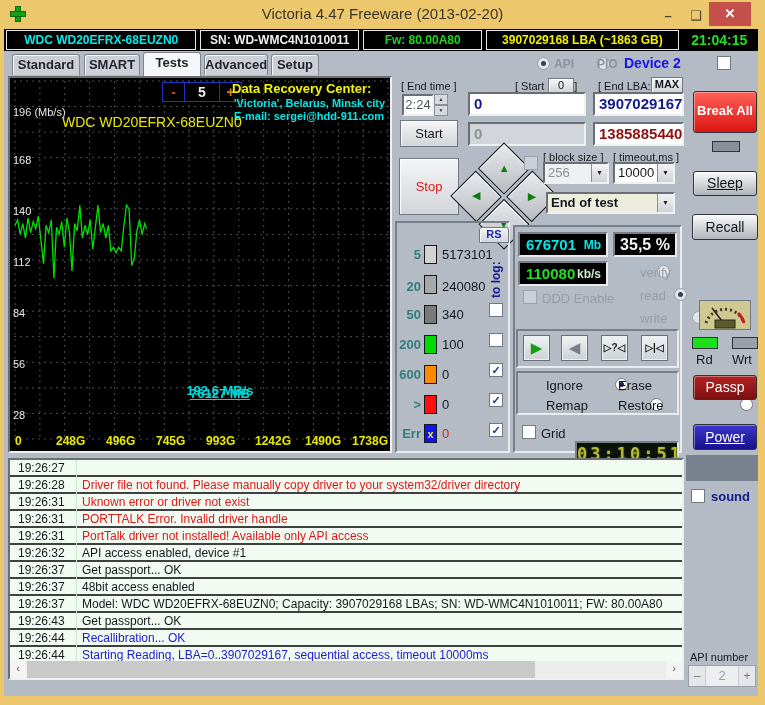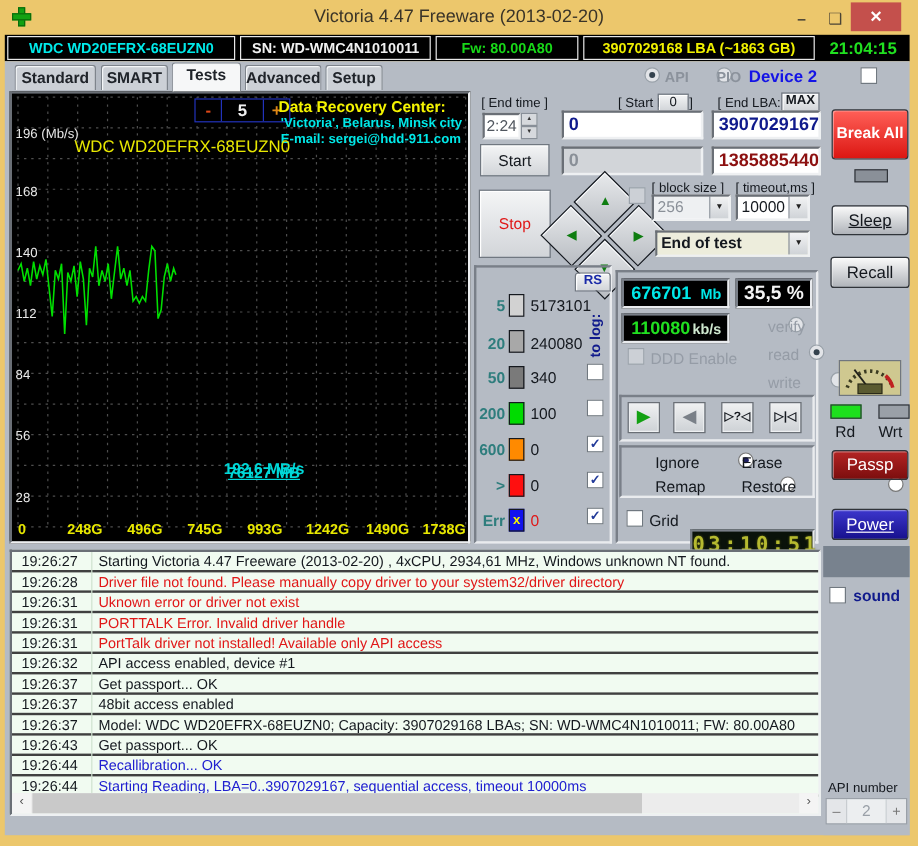--- a/index.html
+++ b/index.html
@@ -392,21 +392,20 @@
   <span class="abs act-lbl" style="left:696px;top:352px;">Rd</span>
   <span class="abs act-lbl" style="left:732px;top:352px;">Wrt</span>
   <div class="abs side-btn" style="left:693px;top:375px;width:64px;height:25px;line-height:23px;background:linear-gradient(#b42424,#7c0e0e);">Passp</div>
   <div class="abs side-btn" style="left:693px;top:424px;width:64px;height:26px;line-height:24px;background:linear-gradient(#3c36cc,#17118e);"><span class="und">Power</span></div>
 
   
   <div class="abs logpanel">
     <div>
         <div class="log-row normal">
           <span class="log-time">19:26:27</span>
-          <span class="log-text">Starting Victoria 4.47  Freeware (2013-02-20) , 4xCPU, 2934,61 MHz, Windows unknown NT found.</span>
         </div>
         <div class="log-row error">
           <span class="log-time">19:26:28</span>
           <span class="log-text">Driver file not found. Please manually copy driver to your system32/driver directory</span>
         </div>
         <div class="log-row error">
           <span class="log-time">19:26:31</span>
           <span class="log-text">Uknown error or driver not exist</span>
         </div>
         <div class="log-row error">

